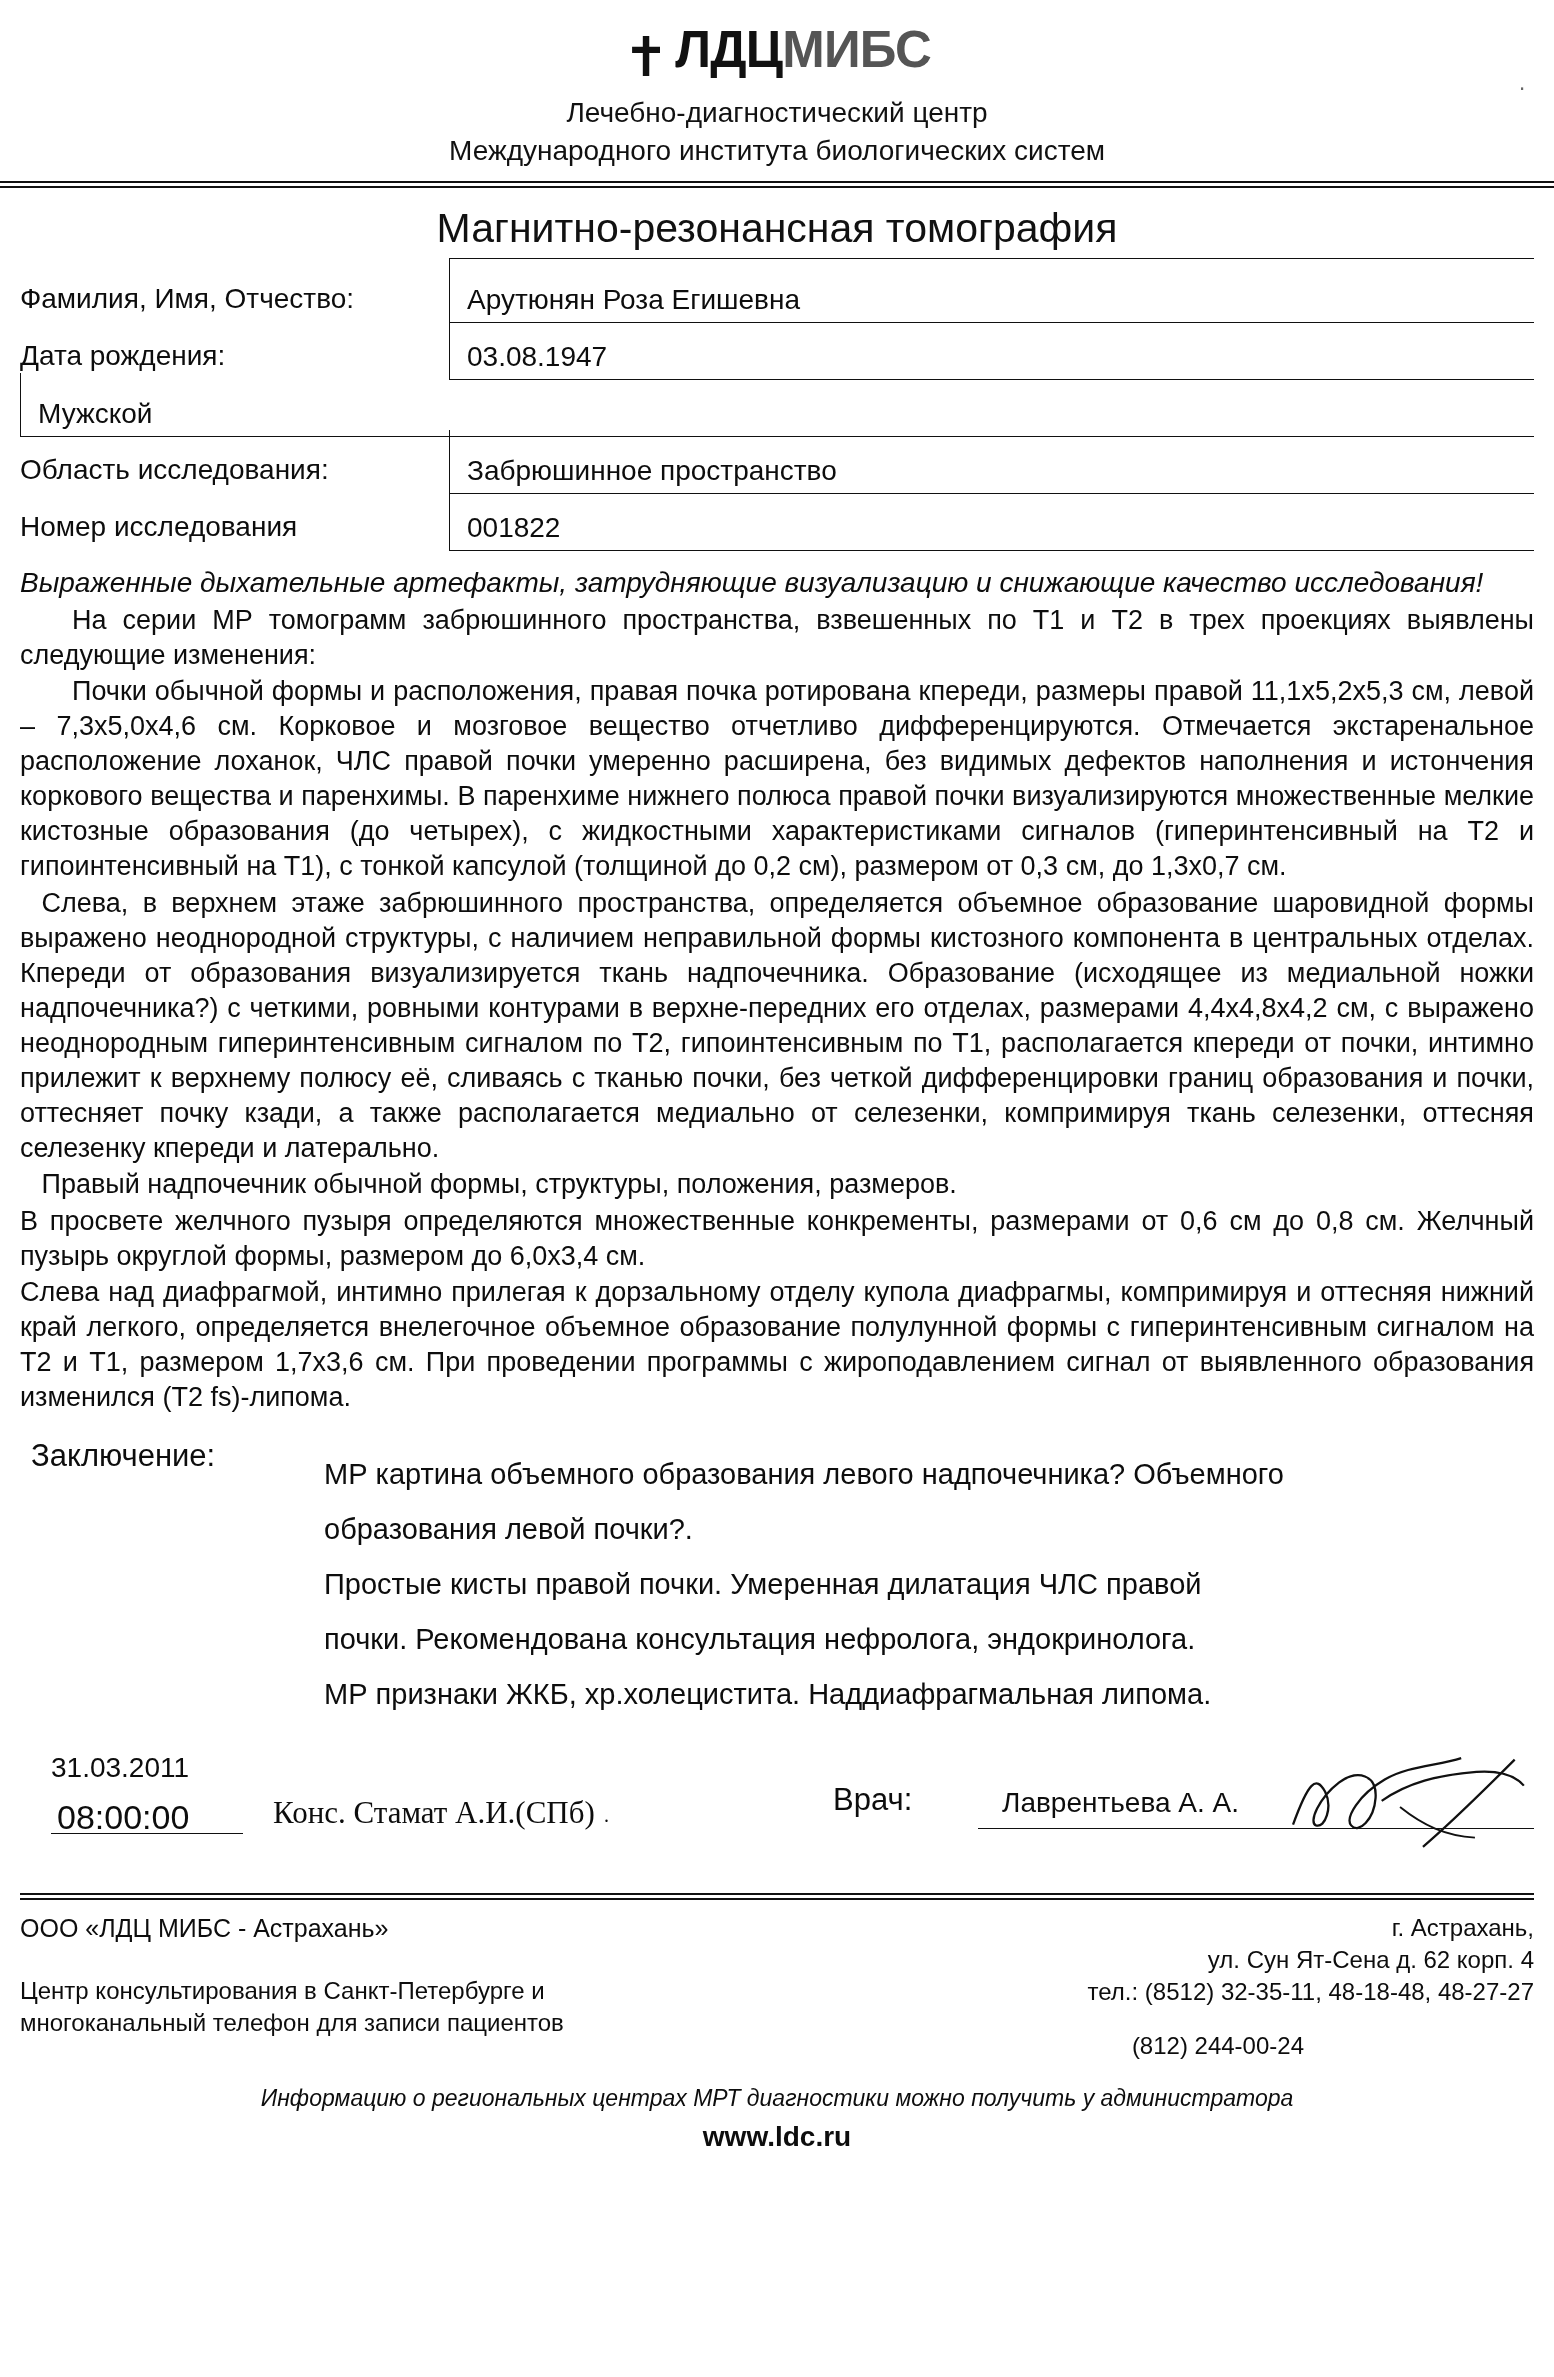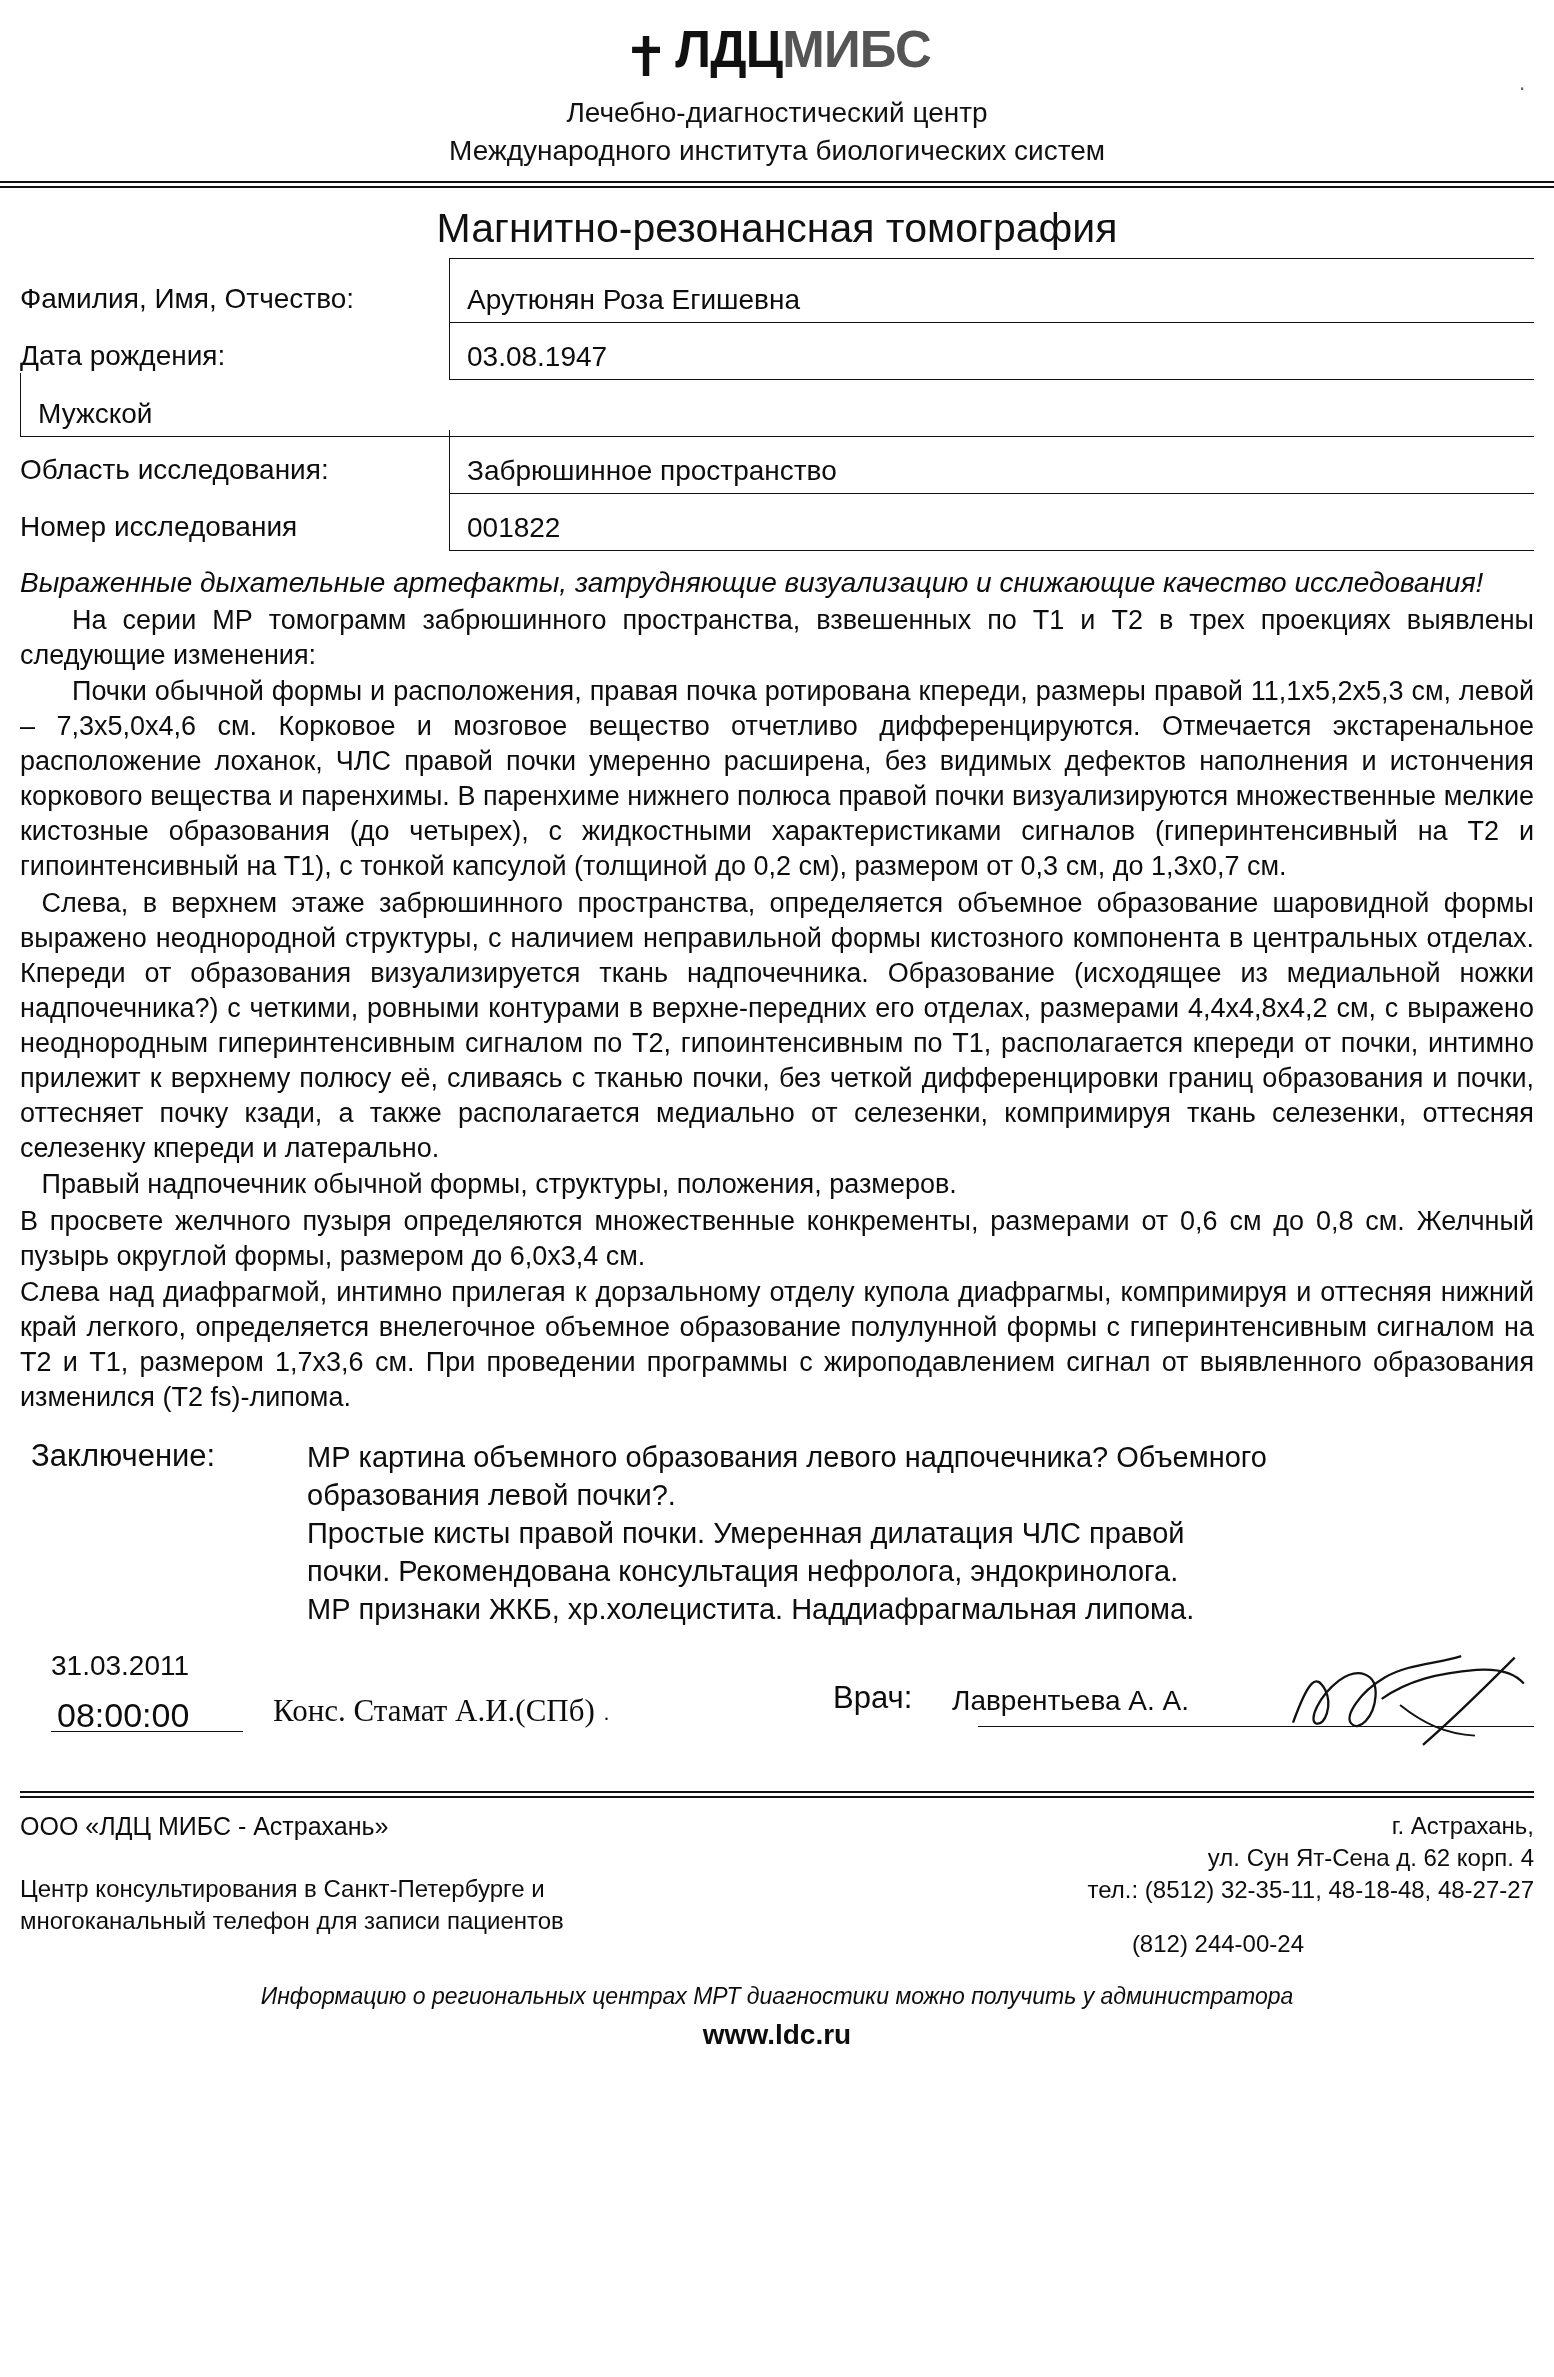--- a/index.html
+++ b/index.html
@@ -132,21 +132,21 @@
   .conclusion-label {
     width: 276px;
     font-size: 31px;
     flex-shrink: 0;
   }
   .conclusion-body {
     font-size: 29px;
     line-height: 38px;
   }
   .conclusion-body p {
-    margin: 0;
+    margin: 17px;
   }
 
   
   .sign-block {
     position: relative;
     margin: 17px 20px 0 20px;
     height: 115px;
   }
   .sign-date {
     position: absolute;
@@ -181,21 +181,21 @@
     margin-left: 9.2px;
   }
   .sign-doctor-label {
     position: absolute;
     left: 813px;
     top: 35px;
     font-size: 31px;
   }
   .sign-doctor-name {
     position: absolute;
-    left: 932px;
+    left: 982px;
     top: 40px;
     font-size: 28px;
   }
   .sign-docline {
     position: absolute;
     left: 958px;
     top: 81px;
     right: 0;
     border-bottom: 1.5px solid #111;
   }

